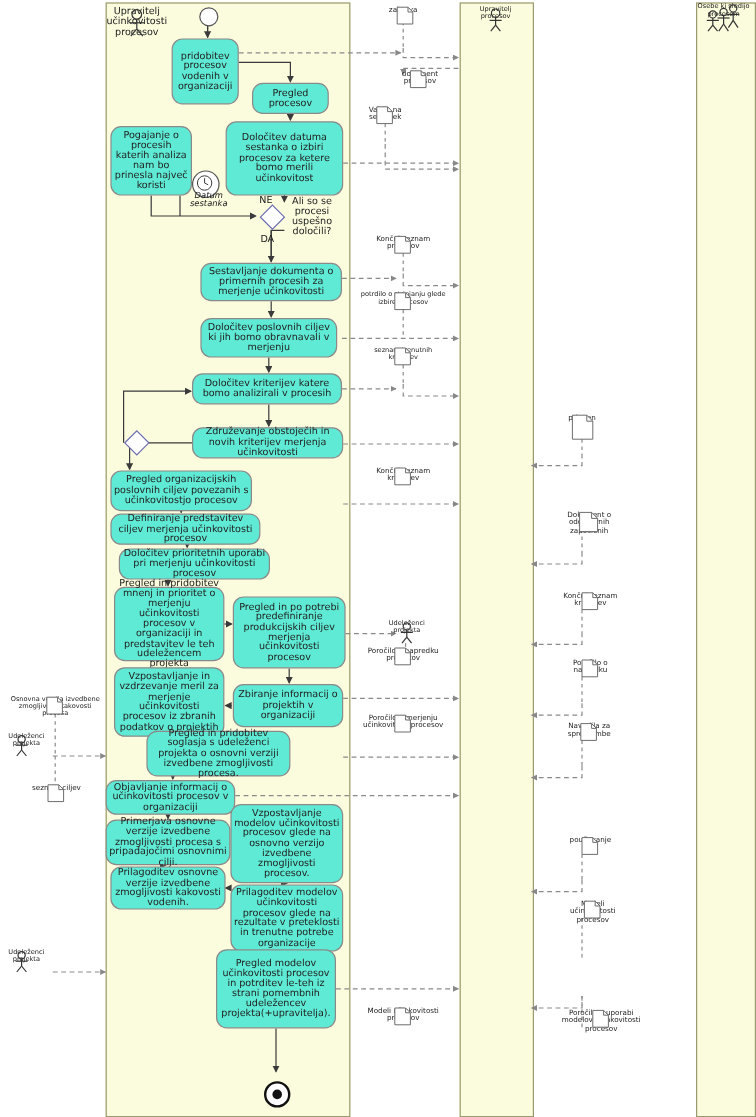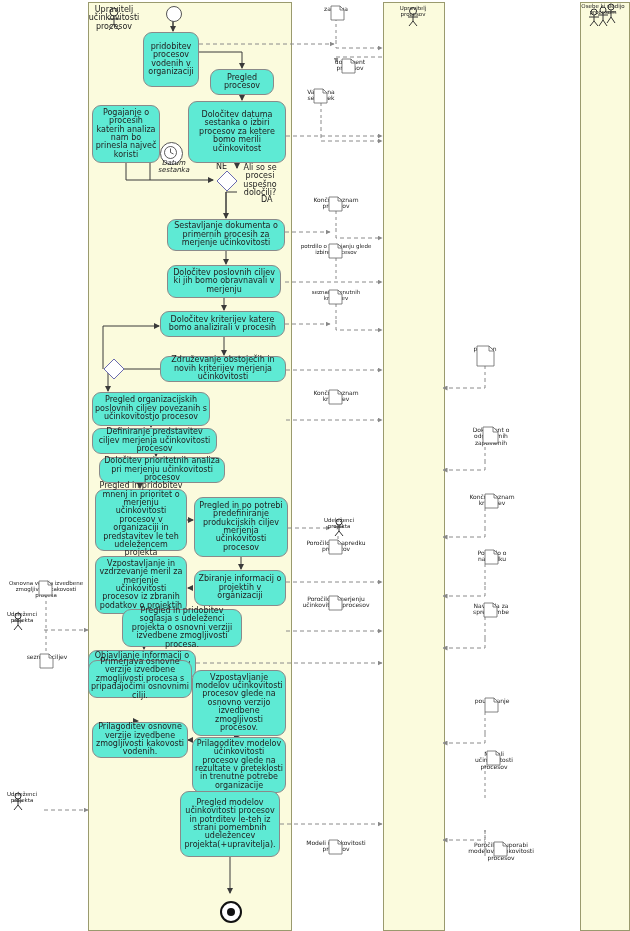--- a/index.html
+++ b/index.html
@@ -242,21 +242,21 @@
   <div style="position:absolute;left:216px;top:170px;width:22px;height:22px;">
     <svg width="22" height="22">
       <polygon points="11,1 21,11 11,21 1,11" fill="#fff" stroke="#6a6ab0" stroke-width="1"></polygon>
     </svg>
   </div>
   <div class="plain f8" style="left:231px;top:164px;width:58px;text-align:center;white-space:pre-line;">Ali so se
 procesi
 uspešno
 določili?</div>
   <div class="plain f8" style="left:216px;top:163px;">NE</div>
-  <div class="plain f8" style="left:217px;top:196px;margin-left:44px;">DA</div>
+  <div class="plain f8" style="left:217px;top:196px;">DA</div>
 
   <div style="position:absolute;left:103px;top:358px;width:22px;height:22px;">
     <svg width="22" height="22">
       <polygon points="11,1 21,11 11,21 1,11" fill="#fff" stroke="#6a6ab0" stroke-width="1"></polygon>
     </svg>
   </div>
 
   <div class="node f8" style="left:143px;top:32px;width:56px;height:55px;">
       <span>pridobitev procesov vodenih v organizaciji</span>
     </div>
@@ -281,41 +281,41 @@
   <div class="node f8" style="left:160px;top:356px;width:126px;height:26px;">
       <span>Združevanje obstoječih in novih kriterijev merjenja učinkovitosti</span>
     </div>
   <div class="node f8" style="left:92px;top:392px;width:118px;height:34px;">
       <span>Pregled organizacijskih poslovnih ciljev povezanih s učinkovitostjo procesov</span>
     </div>
   <div class="node f8" style="left:92px;top:428px;width:125px;height:26px;">
       <span>Definiranje predstavitev ciljev merjenja učinkovitosti procesov</span>
     </div>
   <div class="node f8" style="left:99px;top:457px;width:126px;height:26px;">
-      <span>Določitev prioritetnih analiza pri merjenju učinkovitosti procesov</span>
+      <span>Določitev prioritetnih uporabi pri merjenju učinkovitosti procesov</span>
     </div>
   <div class="node f8" style="left:95px;top:489px;width:92px;height:62px;">
       <span>Pregled in pridobitev mnenj in prioritet o merjenju učinkovitosti procesov v organizaciji in predstavitev le teh udeležencem projekta</span>
     </div>
   <div class="node f8" style="left:194px;top:497px;width:94px;height:60px;">
       <span>Pregled in po potrebi predefiniranje produkcijskih ciljev merjenja učinkovitosti procesov</span>
     </div>
   <div class="node f8" style="left:95px;top:556px;width:92px;height:58px;">
       <span>Vzpostavljanje in vzdrzevanje meril za merjenje učinkovitosti procesov iz zbranih podatkov o projektih</span>
     </div>
   <div class="node f8" style="left:194px;top:570px;width:92px;height:36px;">
       <span>Zbiranje informacij o projektih v organizaciji</span>
     </div>
   <div class="node f8" style="left:92px;top:609px;width:120px;height:38px;margin-left:30px;">
       <span>Pregled in pridobitev soglasja s udeleženci projekta o osnovni verziji izvedbene zmogljivosti procesa.</span>
     </div>
   <div class="node f8" style="left:88px;top:650px;width:108px;height:29px;">
       <span>Objavljanje informacij o učinkovitosti procesov v organizaciji</span>
     </div>
-  <div class="node f8" style="left:88px;top:660px;width:104px;height:38px;">
+  <div class="node f8" style="left:88px;top:683px;width:104px;height:38px;">
       <span>Primerjava osnovne verzije izvedbene zmogljivosti procesa s pripadajočimi osnovnimi cilji.</span>
     </div>
   <div class="node f8" style="left:92px;top:722px;width:96px;height:36px;">
       <span>Prilagoditev osnovne verzije izvedbene zmogljivosti kakovosti vodenih.</span>
     </div>
   <div class="node f8" style="left:192px;top:670px;width:94px;height:66px;">
       <span>Vzpostavljanje modelov učinkovitosti procesov glede na osnovno verzijo izvedbene zmogljivosti procesov.</span>
     </div>
   <div class="node f8" style="left:192px;top:737px;width:94px;height:56px;">
       <span>Prilagoditev modelov učinkovitosti procesov glede na rezultate v preteklosti in trenutne potrebe organizacije</span>

